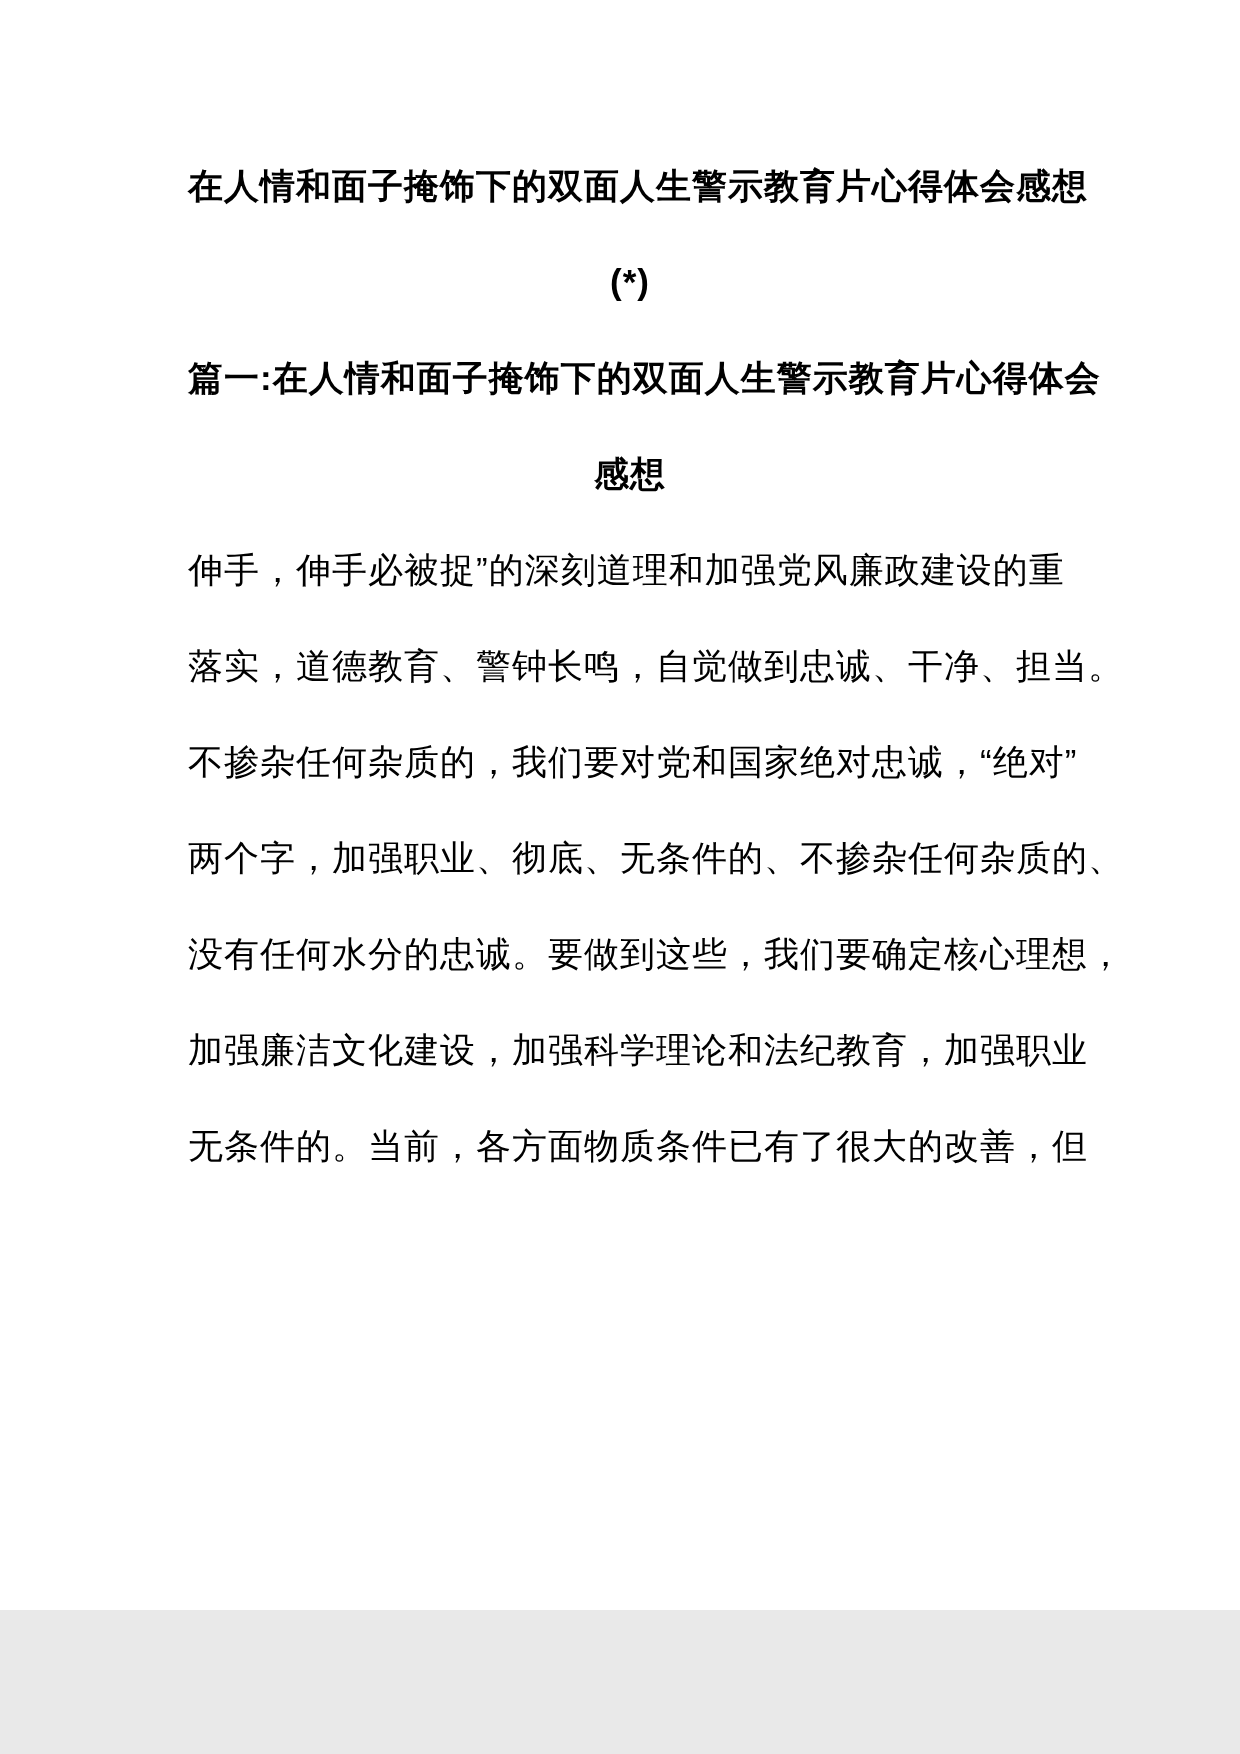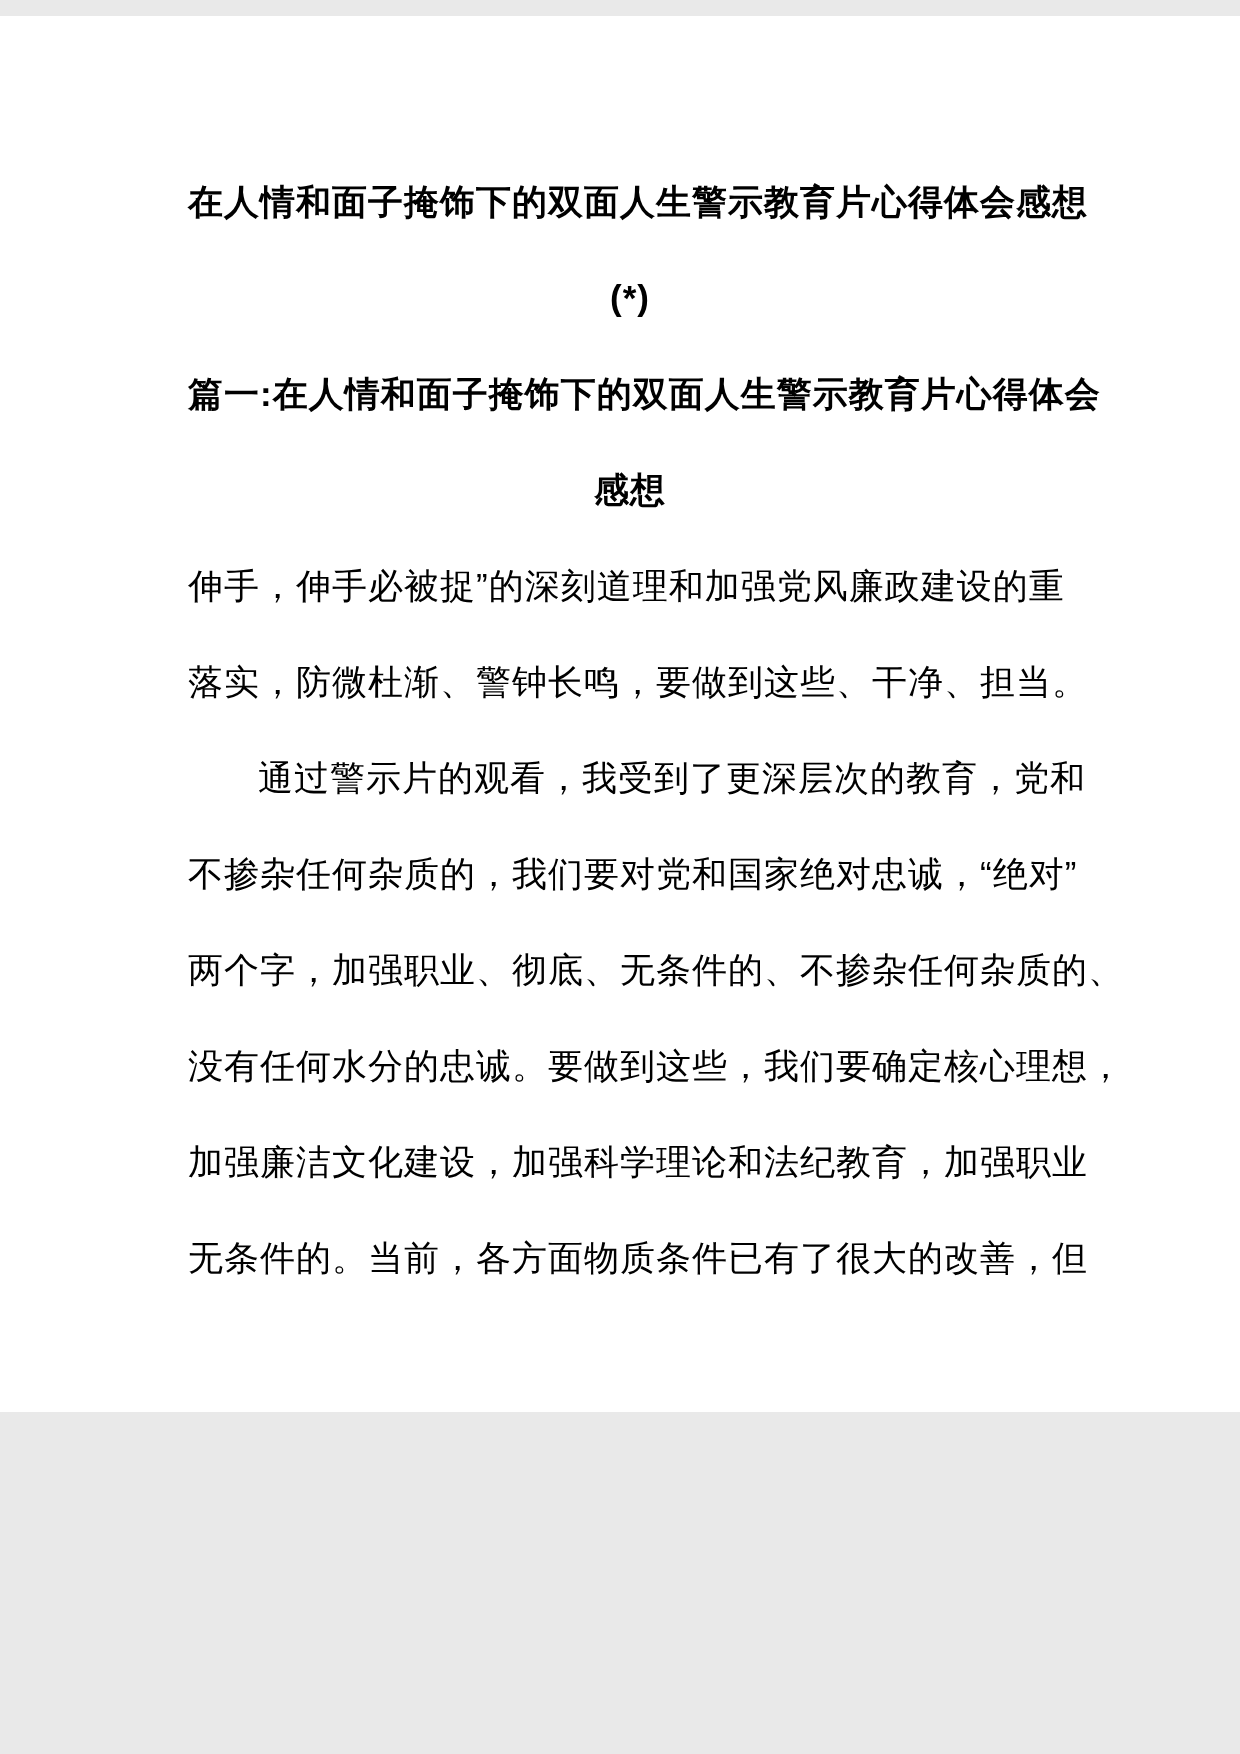--- a/index.html
+++ b/index.html
@@ -3,22 +3,22 @@
 <meta charset="utf-8">
 <style>
   html, body {
     margin: 0;
     padding: 0;
     background: #e9e9e9;
   }
   .page {
     position: relative;
     width: 1240px;
-    height: 1396px;
-    margin: 16px auto;
+    height: 1610px;
+    margin: 0 auto;
     background: #ffffff;
     color: #000000;
     font-family: "Liberation Sans", "DejaVu Sans", sans-serif;
     overflow: hidden;
   }
   .content {
     padding: 138px 168px 0 188px; 
   }
   .line {
     line-height: 96px;
@@ -44,25 +44,24 @@
   <div class="content">
 
     <div class="line bold center">在人情和面子掩饰下的双面人生警示教育片心得体会感想</div>
     <div class="line bold center">(*)</div>
 
     <div class="line bold center">篇一:在人情和面子掩饰下的双面人生警示教育片心得体会</div>
     <div class="line bold center">感想</div>
 
     <div>
       <div class="line">伸手，伸手必被捉”的深刻道理和加强党风廉政建设的重</div>
-      <div class="line">落实，防微杜渐、警钟长鸣，要做到这些、干净、担当。</div>
+      <div class="line">落实，道德教育、警钟长鸣，自觉做到忠诚、干净、担当。</div>
     </div>
 
     <div>
-      <div class="line indent">通过警示片的观看，我受到了更深层次的教育，党和</div>
       <div class="line">不掺杂任何杂质的，我们要对党和国家绝对忠诚，“绝对”</div>
       <div class="line">两个字，加强职业、彻底、无条件的、不掺杂任何杂质的、</div>
       <div class="line">没有任何水分的忠诚。要做到这些，我们要确定核心理想，</div>
       <div class="line">加强廉洁文化建设，加强科学理论和法纪教育，加强职业</div>
       <div class="line">无条件的。当前，各方面物质条件已有了很大的改善，但</div>
     </div>
 
   </div>
 </div>
 

